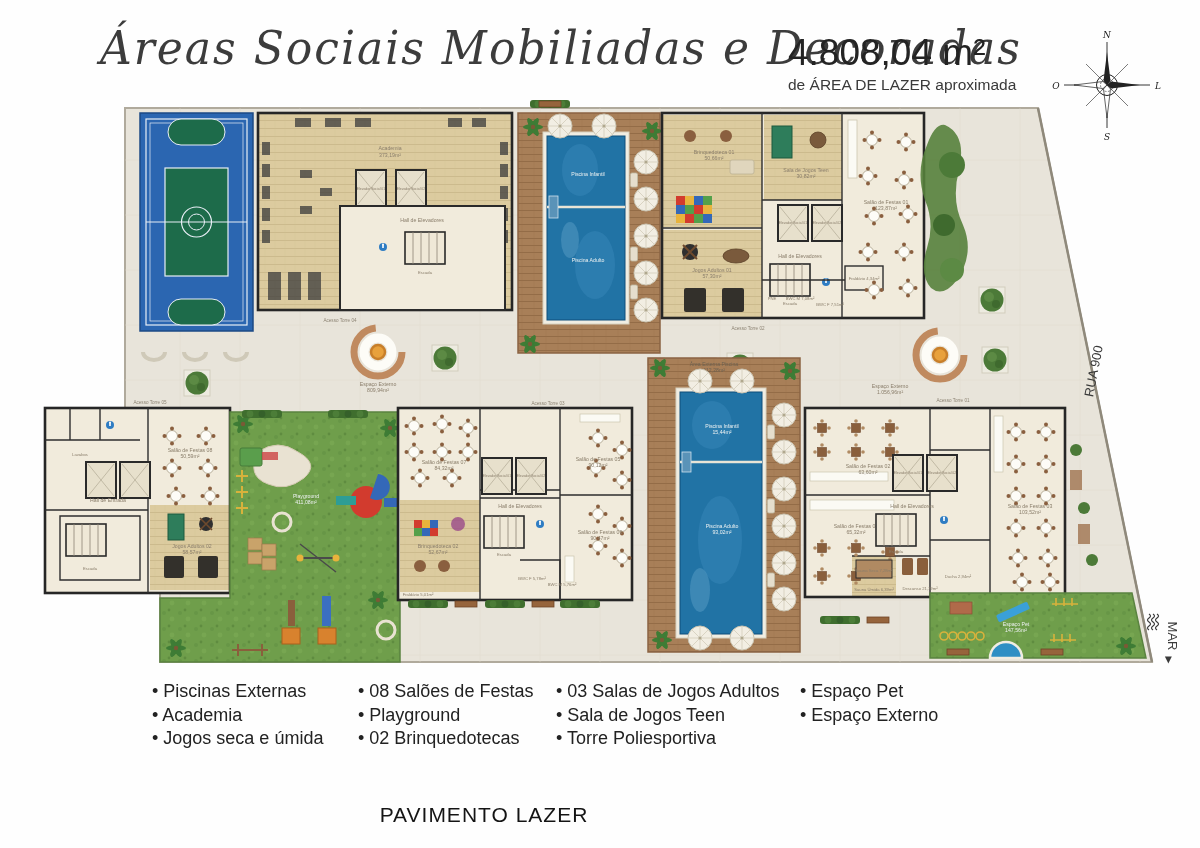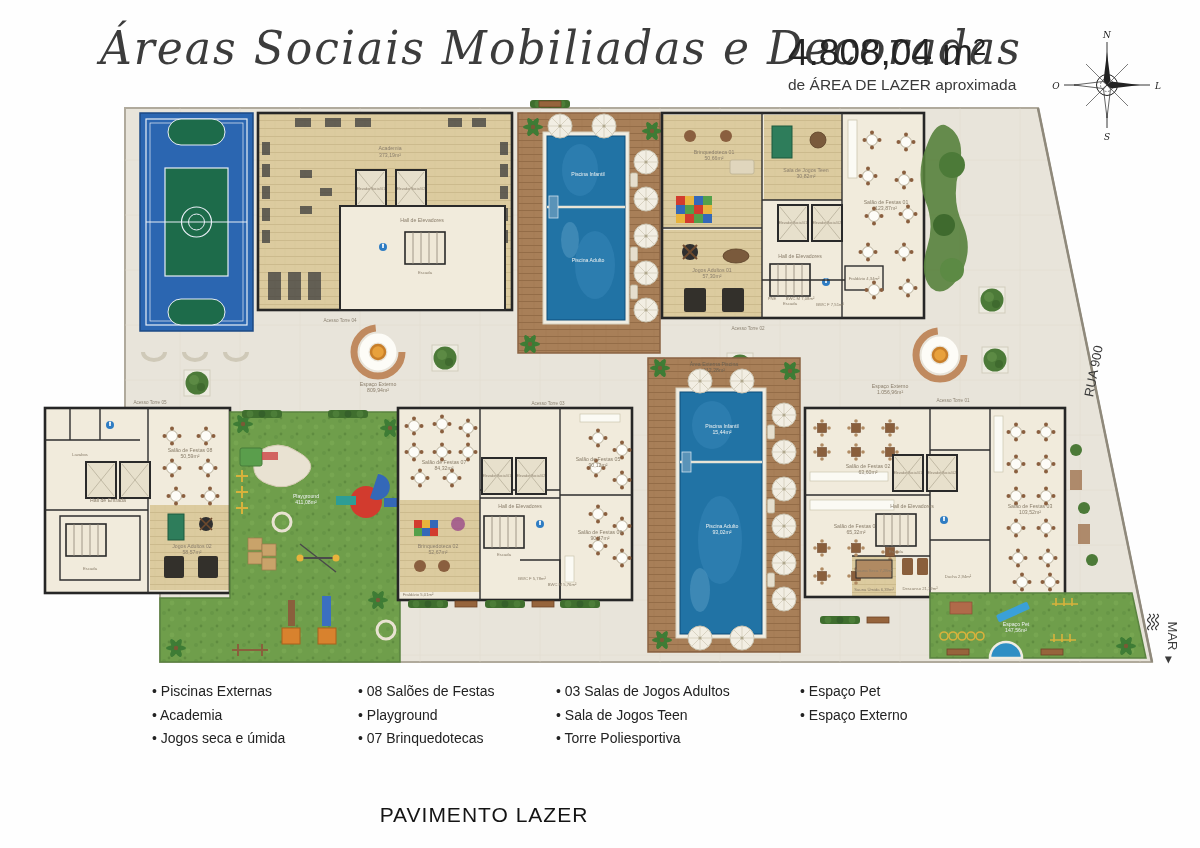--- a/index.html
+++ b/index.html
@@ -6,21 +6,21 @@
   #page{position:relative;width:1200px;height:848px;background:#fefefe;overflow:hidden;
         font-family:"Liberation Sans",sans-serif;color:#2b2b2b;}
   #plan-svg{position:absolute;left:0;top:0;}
   .script-title{position:absolute;left:100px;top:22px;width:690px;text-align:center;
     font-family:"DejaVu Serif",serif;font-style:italic;font-size:44px;color:#3c3c3c;
     letter-spacing:2px;white-space:nowrap;transform:scaleY(1.05);}
   .area-block{position:absolute;left:788px;top:32px;width:230px;}
   .area-value{font-size:37px;color:#232323;letter-spacing:0;}
   .area-caption{font-size:15.5px;color:#3a3a3a;margin-top:2px;}
   .legend{position:absolute;top:680px;}
-  .legend .item{font-size:14px;line-height:23.5px;color:#222;white-space:nowrap;}
+  .legend .item{font-size:18px;line-height:23.5px;color:#222;white-space:nowrap;}
   .legend .item::before{content:"• ";}
   .footer-title{position:absolute;left:0;top:803px;width:968px;text-align:center;
     font-size:21px;letter-spacing:1px;color:#141414;font-weight:500;}
   
   .rl{font:5.2px "Liberation Sans",sans-serif;fill:#8a7e6b;text-anchor:middle;}
   .rlw{font:5.2px "Liberation Sans",sans-serif;fill:#eef2f2;text-anchor:middle;}
   .rld{font:5.2px "Liberation Sans",sans-serif;fill:#6d6150;text-anchor:middle;}
   .acc{font:4.6px "Liberation Sans",sans-serif;fill:#8d8474;text-anchor:middle;}
   .mic{font:4.2px "Liberation Sans",sans-serif;fill:#8a7e6b;text-anchor:middle;}
   .elv{font:3.4px "Liberation Sans",sans-serif;fill:#8a7e6b;text-anchor:middle;}
@@ -669,21 +669,21 @@
   </div>
 
   <div class="legend" style="left:152px">
     <div class="item">Piscinas Externas</div>
     <div class="item">Academia</div>
     <div class="item">Jogos seca e úmida</div>
   </div>
   <div class="legend" style="left:358px">
     <div class="item">08 Salões de Festas</div>
     <div class="item">Playground</div>
-    <div class="item">07 Brinquedotecas</div>
+    <div class="item">02 Brinquedotecas</div>
   </div>
   <div class="legend" style="left:556px">
     <div class="item">03 Salas de Jogos Adultos</div>
     <div class="item">Sala de Jogos Teen</div>
     <div class="item">Torre Poliesportiva</div>
   </div>
   <div class="legend" style="left:800px">
     <div class="item">Espaço Pet</div>
     <div class="item">Espaço Externo</div>
   </div>

